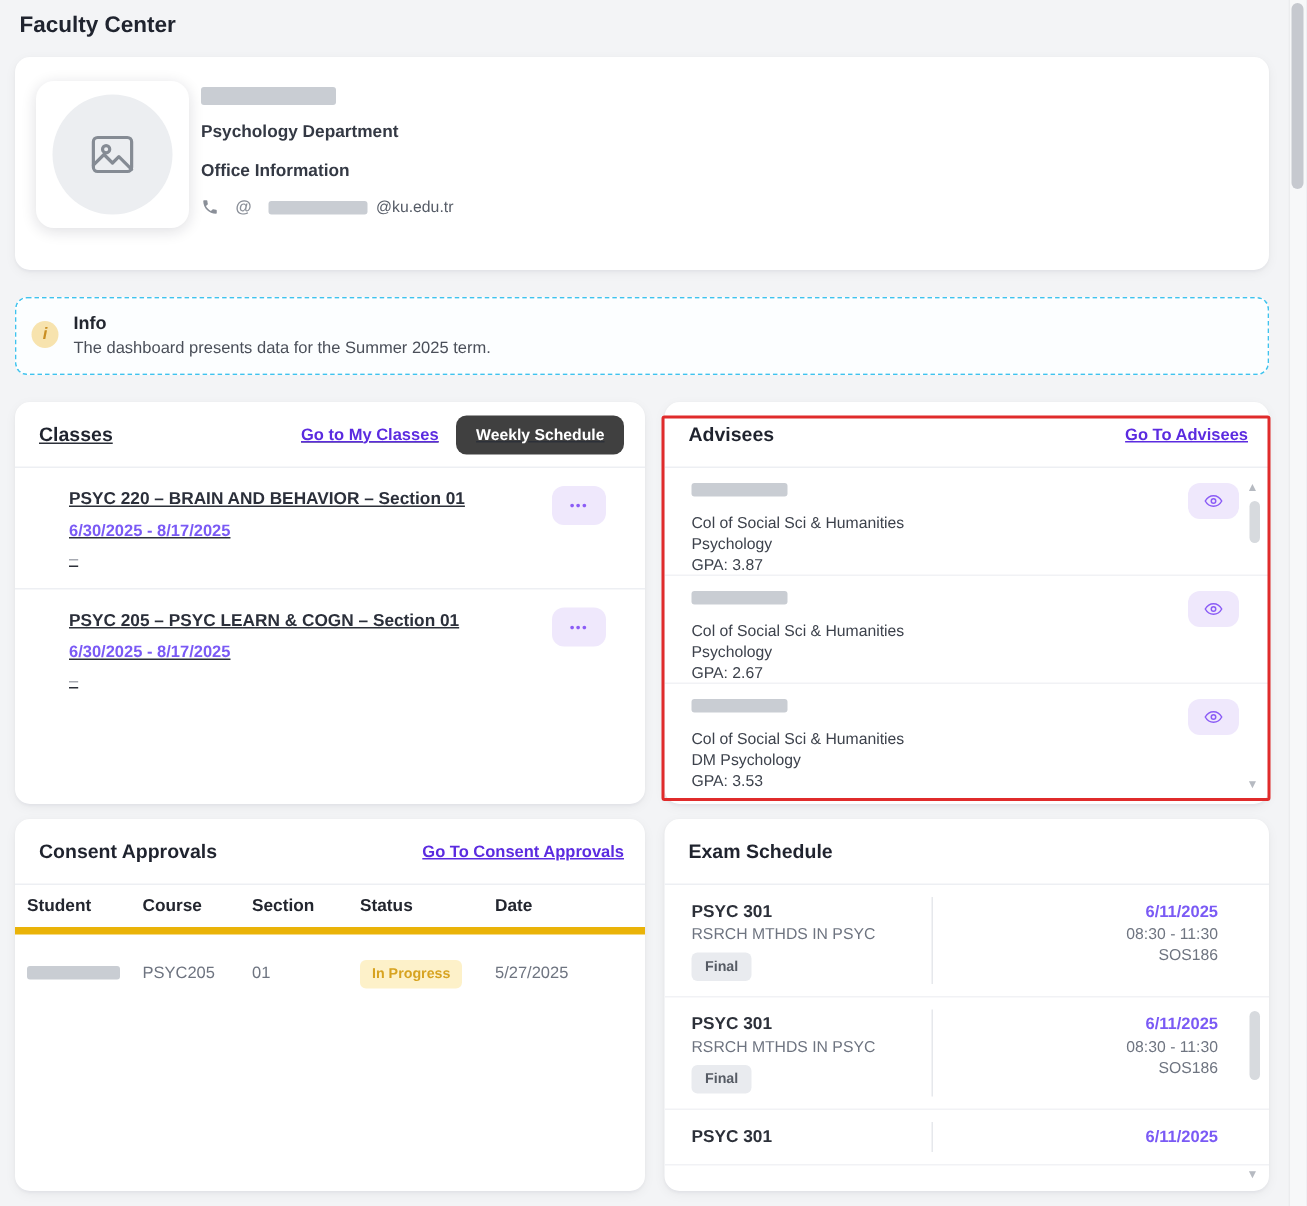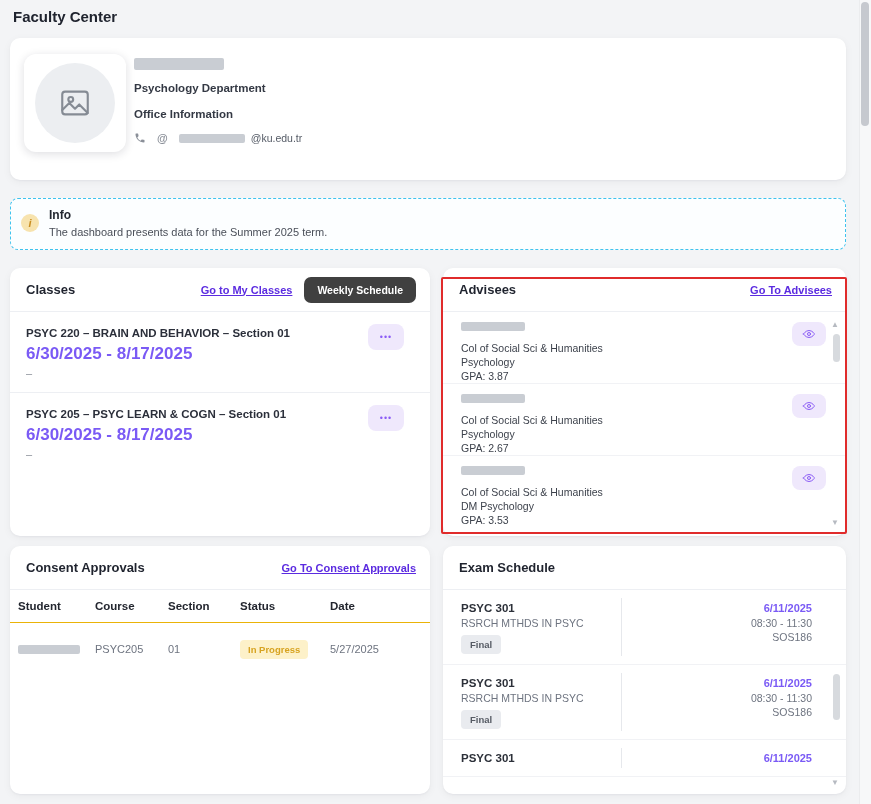--- a/index.html
+++ b/index.html
@@ -57,29 +57,29 @@
   }
   .info-icon {
     position:absolute; left:10px; top:15px; width:18px; height:18px; border-radius:50%;
     background:#f7e3ae; color:#c98e22; font-size:11px; font-weight:700;
     display:flex; align-items:center; justify-content:center; font-style:italic;
   }
   .info-title { position:absolute; left:38px; top:9px; font-size:12px; font-weight:700; color:#232730; }
   .info-message { position:absolute; left:38px; top:27px; font-size:11px; color:#4a4f59; }
 
   
-  .classes-card { left:10px; top:268px; width:420px; height:268px; }
+  .classes-card { left:10px; top:268px; width:420px; height:268px;text-decoration:underline; }
   .purple-btn {
     margin-left:12px; background:#404040; color:#fff; font-family:inherit;
     font-size:10.5px; font-weight:700; border:none; border-radius:7px;
     padding:7px 13px; cursor:pointer; white-space:nowrap;
   }
-  .class-item { position:relative; padding:14px 70px 12px 16px; }
+  .class-item { position:relative; padding:14px 70px 12px 16px;margin-left:20px; }
   .class-title { font-size:11.5px; font-weight:700; color:#2b2f3a; line-height:15px; }
-  .class-dates { margin-top:6px; font-size:17px; font-weight:600; color:#7a5af5; line-height:14px; }
+  .class-dates { margin-top:6px; font-size:11px; font-weight:600; color:#7a5af5; line-height:14px; }
   .class-note { margin-top:5px; font-size:11px; color:#8a8f99; line-height:14px; }
   .ellipsis-btn {
     position:absolute; right:26px; top:12px; width:36px; height:26px;
     background:#efe8fc; color:#8b5cf6; border:none; border-radius:8px;
     font-size:9px; letter-spacing:1px; cursor:pointer; font-family:inherit;
   }
 
   
   .advisees-card { left:443px; top:268px; width:403px; height:268px; }
   .advisee-row { position:relative; height:72px; padding:10px 64px 0 18px; border-bottom:1px solid #f1f2f5; }
@@ -104,21 +104,21 @@
     position:absolute; left:441px; top:277px; width:406px; height:257px;
     border:2px solid #e02b2b; border-radius:2px; pointer-events:none; z-index:50;
   }
 
   
   .consent-card { left:10px; top:546px; width:420px; height:248px; }
   .consent-grid {
     display:grid; grid-template-columns:77px 73px 72px 90px 1fr;
     padding:0 8px; align-items:center;
   }
-  .consent-head { height:33px; border-bottom:1px solid #eab308; }
+  .consent-head { height:33px; border-bottom:5px solid #eab308; }
   .consent-head span { font-size:11.5px; font-weight:700; color:#23262f; }
   .consent-row-grid { padding-top:16px; padding-bottom:14px; }
   .consent-cell { font-size:11px; color:#6e7480; }
   .badge-inprogress {
     display:inline-block; background:#fdf1c9; color:#d7a321;
     font-size:9.5px; font-weight:700; padding:4px 8px; border-radius:4px;
   }
 
   
   .exam-card { left:443px; top:546px; width:403px; height:248px; overflow:hidden; }

